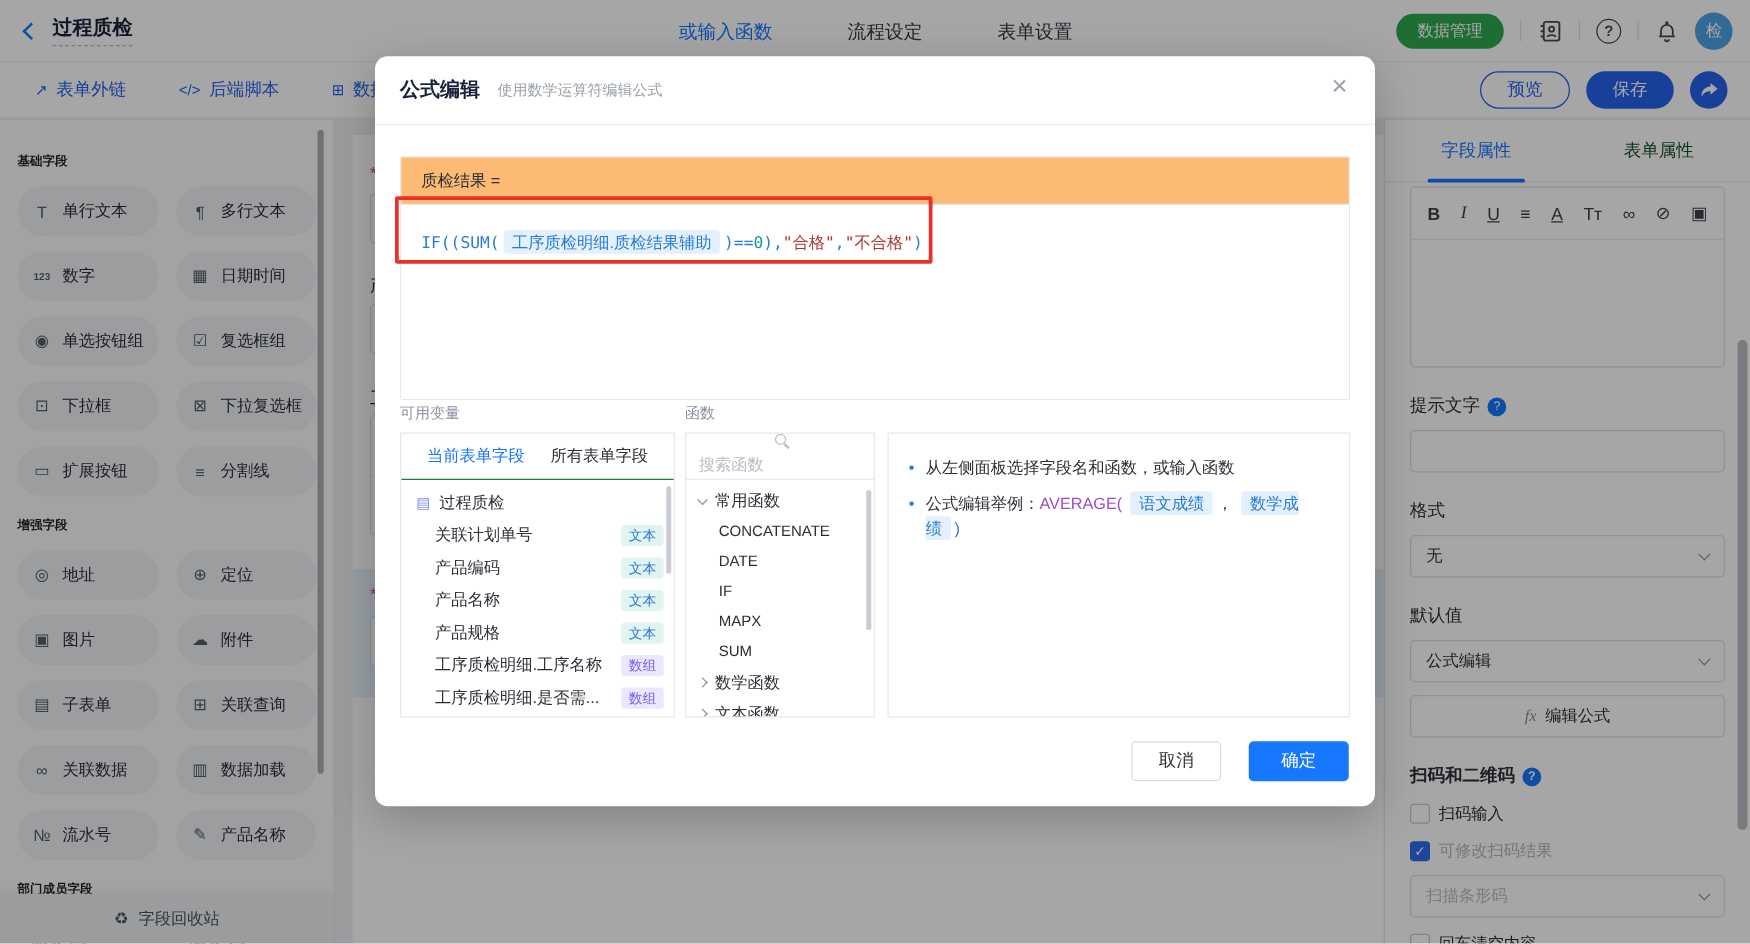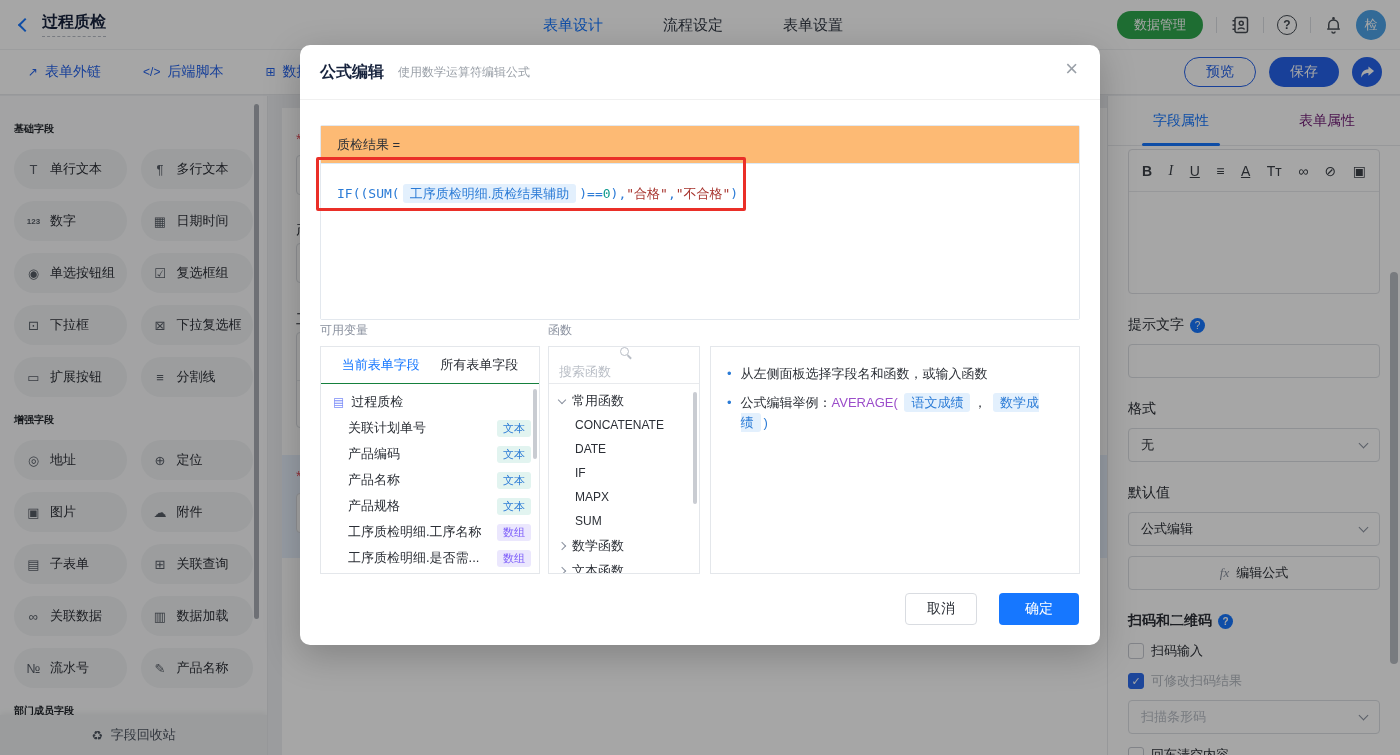--- a/index.html
+++ b/index.html
@@ -62,21 +62,21 @@
   .clabel { font-size:14px; color:#2b2f36; }
   .creq { color:#e34d59; margin-right:2px; }
   .cinput { width:520px; height:40px; border:1px solid #dcdfe3; border-radius:4px; background:#fff; }
   .cbox-tall { width:560px; height:96px; border:1px solid #dcdfe3; border-radius:4px; background:#fff;}
   .cbox-tall .inner-line { height:48px; border-bottom:1px solid #e9ebee; }
   .csel { position:absolute; left:0; right:0; top:347px; height:103px; background:#e9f2fe; }
 
   
   .props { position:absolute; top:96px; left:1107px; right:0; bottom:0; background:#fff; border-left:1px solid #e8eaed; }
   .ptabs { height:50px; border-bottom:1px solid #e8eaed; display:flex; }
-  .ptab { flex:1; display:flex; align-items:center; justify-content:center; font-size:14px; color:#701a75;
+  .ptab { flex:1; display:flex; align-items:center; justify-content:center; font-size:14px; color:#14532d;
     position:relative; cursor:pointer;}
   .ptab.active { color:var(--primary); }
   .ptab.active::after { content:""; position:absolute; bottom:-1px; left:50%; transform:translateX(-50%);
     width:78px; height:3px; background:var(--primary); border-radius:2px;}
   .pbody { position:absolute; top:50px; left:0; right:0; bottom:0; padding:3px 20px 0; overflow:hidden;}
   .rt-box { border:1px solid #dfe1e5; border-radius:4px; height:145px; }
   .rt-bar { height:42px; border-bottom:1px solid #e8eaed; display:flex; align-items:center;
     justify-content:space-between; padding:0 13px; }
   .rt-t { font-size:14px; color:#3c4148; cursor:pointer; }
   .rt-t.b { font-weight:700; } .rt-t.i { font-style:italic; font-family:"Liberation Serif",serif;}
@@ -160,21 +160,21 @@
 </style>
 </head>
 <body>
 
 <div id="app">
 
   <header class="topbar">
     <span class="back-chev"></span>
     <span class="app-title">过程质检</span>
     <nav class="nav-tabs">
-        <div class="nav-tab active">表单设计</div>
+        <div class="nav-tab active">或输入函数</div>
         <div class="nav-tab">流程设定</div>
         <div class="nav-tab">表单设置</div>
       </nav>
     <div class="top-right">
       <span class="pill-green">数据管理</span>
       <span class="vdiv"></span>
       <span class="ticon">
         <svg width="20" height="20" viewBox="0 0 24 24" fill="none" stroke="#454b52" stroke-width="1.8">
           <rect x="6" y="3" width="15" height="18" rx="2"></rect>
             <circle cx="13.5" cy="10" r="2.4"></circle>

